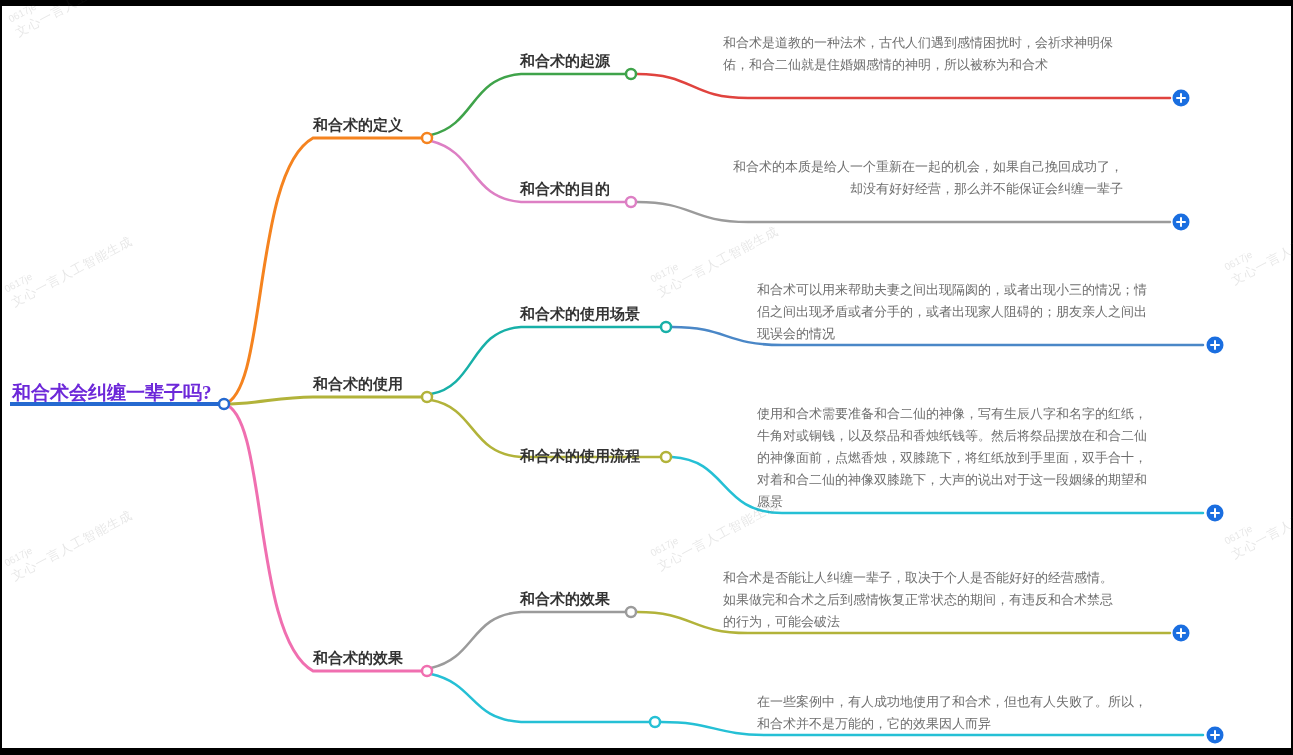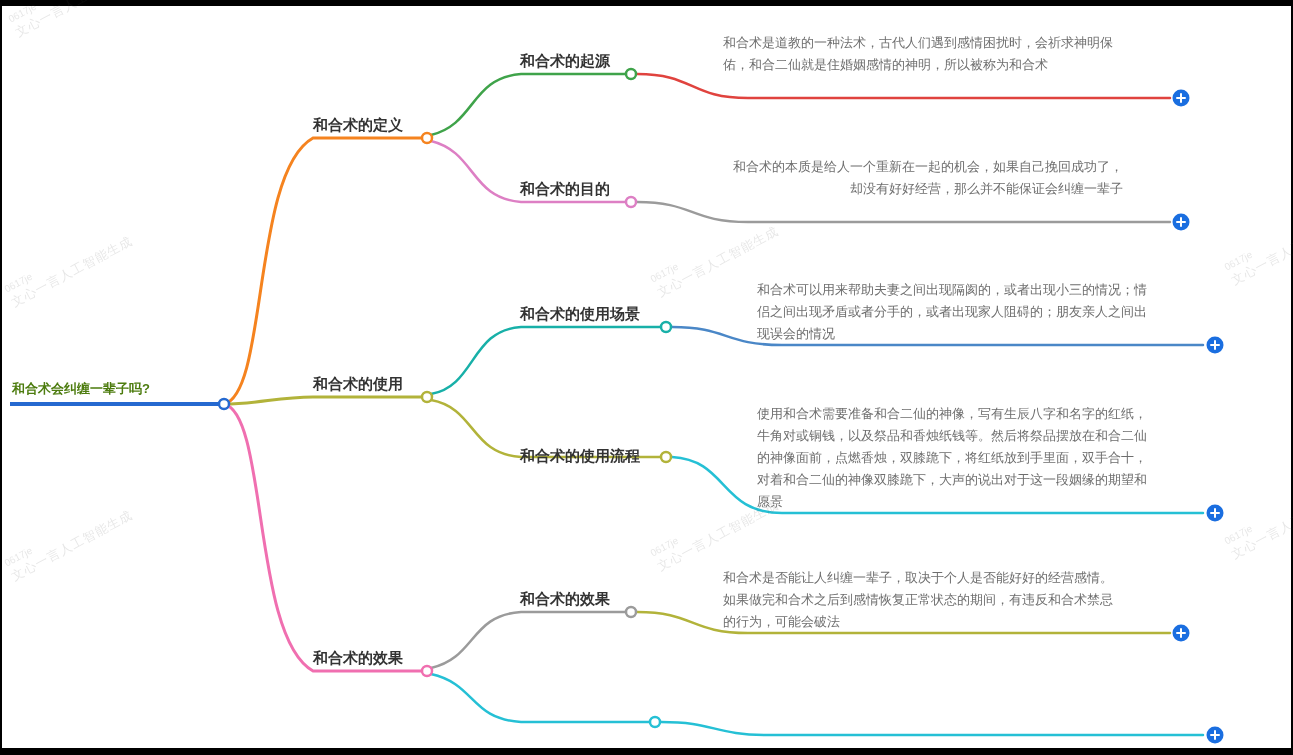--- a/index.html
+++ b/index.html
@@ -20,22 +20,23 @@
   .topic{
     position:absolute;
     font-weight:bold;
     font-size:15px;
     color:#333333;
     white-space:nowrap;
     cursor:pointer;
     z-index:3;
   }
   .root-topic{
-    font-size:13px;
-    color:#4d7c0f;
+    font-size:19px;
+    color:#6d28d9;
+    font-family:Liberation Serif, serif;
   }
   .para{
     position:absolute;
     width:400px;
     font-size:13px;
     line-height:22px;
     color:#6e6e6e;
     word-break:break-all;
     cursor:pointer;
     z-index:3;
@@ -160,19 +161,20 @@
   <div class="topic" style="left:520px;top:305px;">和合术的使用场景</div>
   <div class="topic" style="left:520px;top:435px;margin-top:12px;">和合术的使用流程</div>
   <div class="topic" style="left:520px;top:590px;">和合术的效果</div>
   <div class="topic" style="left:520px;top:724px;margin-top:34px;">和合术的成功案例</div>
 
   <div class="para" style="left:723px;top:32px;">和合术是道教的一种法术，古代人们遇到感情困扰时，会祈求神明保佑，和合二仙就是住婚姻感情的神明，所以被称为和合术</div>
   <div class="para" style="left:723px;top:156px;text-align:right;">和合术的本质是给人一个重新在一起的机会，如果自己挽回成功了，却没有好好经营，那么并不能保证会纠缠一辈子</div>
   <div class="para" style="left:757px;top:403px;">使用和合术需要准备和合二仙的神像，写有生辰八字和名字的红纸，牛角对或铜钱，以及祭品和香烛纸钱等。然后将祭品摆放在和合二仙的神像面前，点燃香烛，双膝跪下，将红纸放到手里面，双手合十，对着和合二仙的神像双膝跪下，大声的说出对于这一段姻缘的期望和愿景</div>
   <div class="para" style="left:757px;top:279px;">和合术可以用来帮助夫妻之间出现隔阂的，或者出现小三的情况；情侣之间出现矛盾或者分手的，或者出现家人阻碍的；朋友亲人之间出现误会的情况</div>
   <div class="para" style="left:723px;top:567px;">和合术是否能让人纠缠一辈子，取决于个人是否能好好的经营感情。如果做完和合术之后到感情恢复正常状态的期间，有违反和合术禁忌的行为，可能会破法</div>
+  <div class="para" style="left:757px;top:691px;">在一些案例中，有人成功地使用了和合术，但也有人失败了。所以，和合术并不是万能的，它的效果因人而异</div>
 
   <div class="edge edge-top"></div>
   <div class="edge edge-bottom"></div>
   <div class="edge edge-left"></div>
   <div class="edge edge-right"></div>
 
 </div>
 
 </body></html>

